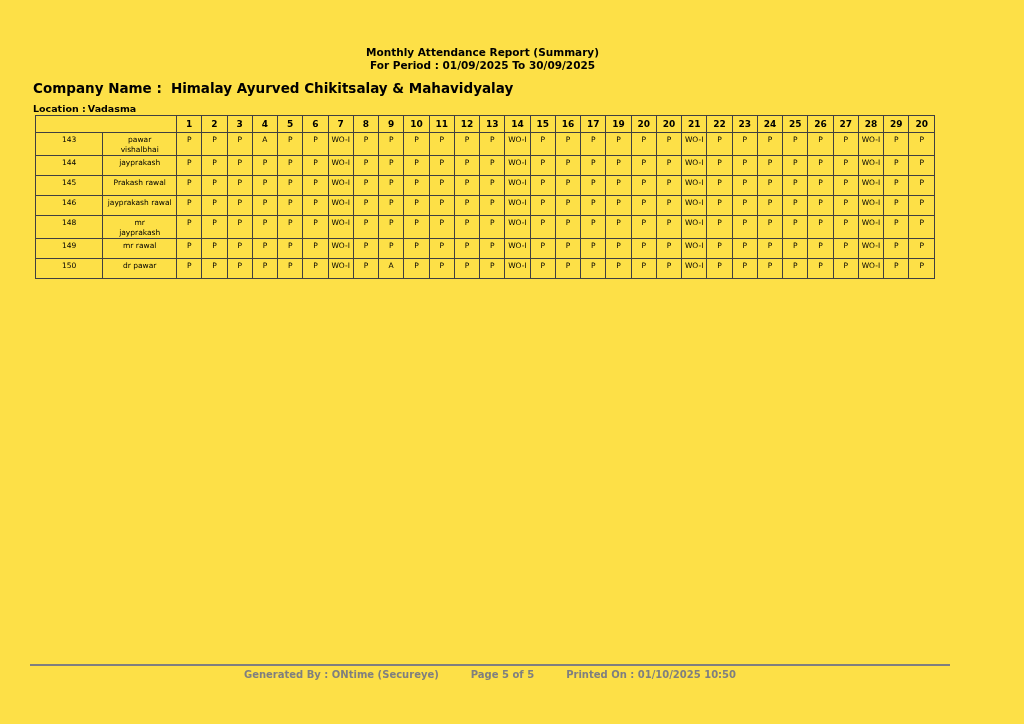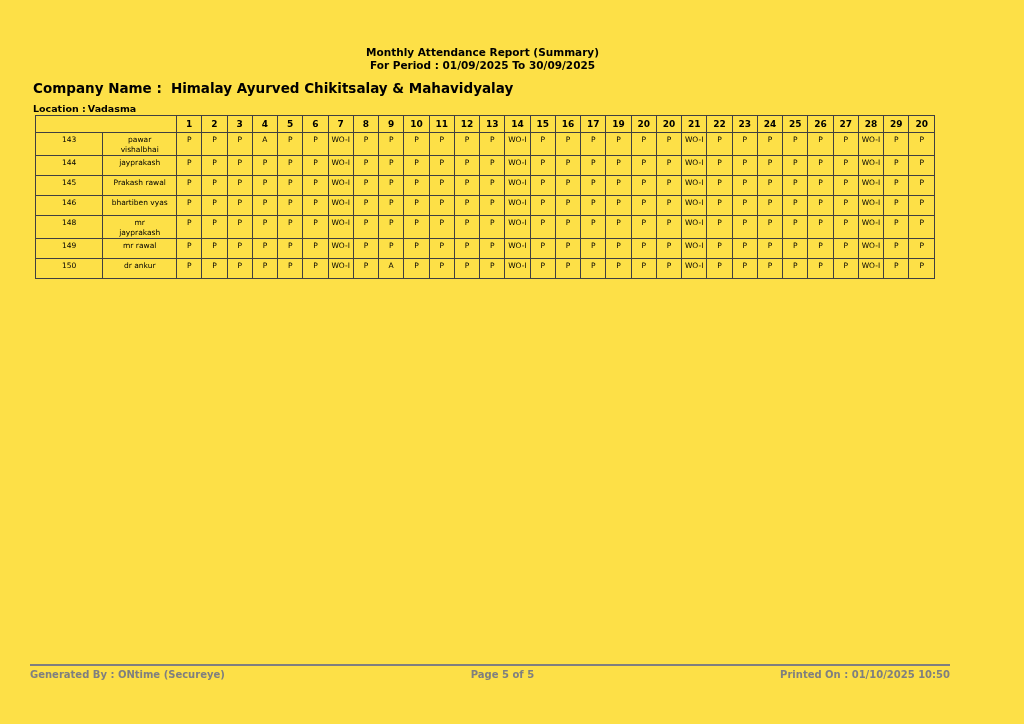--- a/index.html
+++ b/index.html
@@ -73,21 +73,21 @@
   td.day-cell { white-space: nowrap; }
   .footer-rule {
     position: absolute;
     top: 664px; left: 30px; width: 920px;
     border-top: 2px solid var(--footer-text, #8a8a8a);
   }
   .footer-row {
     position: absolute;
     top: 669px; left: 30px; width: 920px;
     display: flex;
-    justify-content: space-between;
+    justify-content: center;
     align-items: baseline;
     font-weight: bold;
     font-size: 10px;
     color: var(--footer-text, #7f7f7f);
     gap: 32px;
   }
 </style>
 </head>
 <body>
 
@@ -241,21 +241,21 @@
           <td class="day-cell">P</td>
           <td class="day-cell">P</td>
           <td class="day-cell">P</td>
           <td class="day-cell">P</td>
           <td class="day-cell">WO-I</td>
           <td class="day-cell">P</td>
           <td class="day-cell">P</td>
         </tr>
         <tr>
           <td class="id-cell">146</td>
-          <td class="name-cell">bhartiben vyas</td>
+          <td class="name-cell">jayprakash rawal</td>
           <td class="day-cell">P</td>
           <td class="day-cell">P</td>
           <td class="day-cell">P</td>
           <td class="day-cell">P</td>
           <td class="day-cell">P</td>
           <td class="day-cell">P</td>
           <td class="day-cell">WO-I</td>
           <td class="day-cell">P</td>
           <td class="day-cell">P</td>
           <td class="day-cell">P</td>
@@ -344,21 +344,21 @@
           <td class="day-cell">P</td>
           <td class="day-cell">P</td>
           <td class="day-cell">P</td>
           <td class="day-cell">P</td>
           <td class="day-cell">WO-I</td>
           <td class="day-cell">P</td>
           <td class="day-cell">P</td>
         </tr>
         <tr>
           <td class="id-cell">150</td>
-          <td class="name-cell">dr ankur</td>
+          <td class="name-cell">dr pawar</td>
           <td class="day-cell">P</td>
           <td class="day-cell">P</td>
           <td class="day-cell">P</td>
           <td class="day-cell">P</td>
           <td class="day-cell">P</td>
           <td class="day-cell">P</td>
           <td class="day-cell">WO-I</td>
           <td class="day-cell">P</td>
           <td class="day-cell">A</td>
           <td class="day-cell">P</td>

